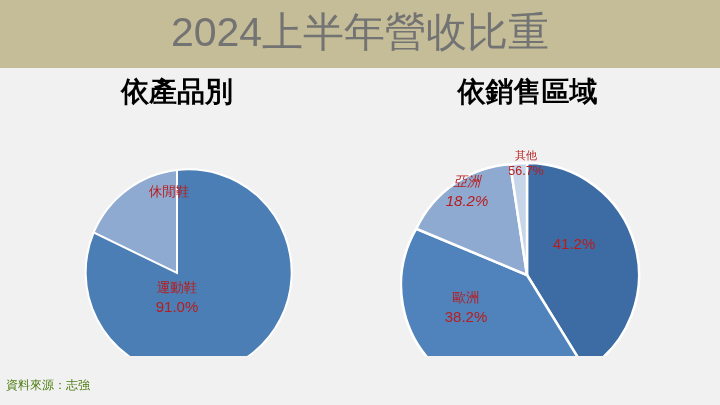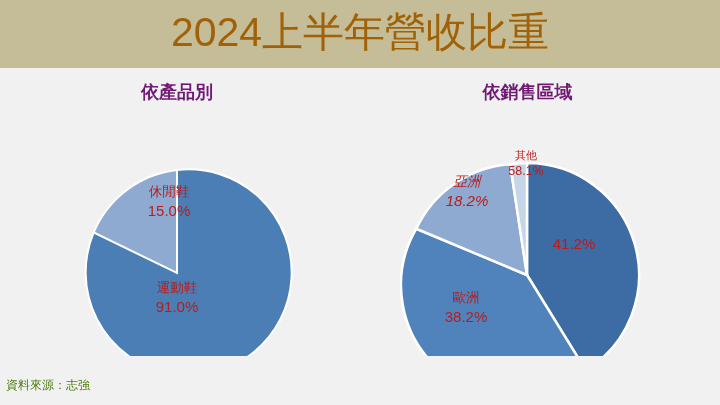--- a/index.html
+++ b/index.html
@@ -30,38 +30,38 @@
     background: #c5bd97;
   }
   #slide-title {
     position: absolute;
     left: 0; top: 6px;
     width: 720px;
     text-align: center;
     font-size: 41px;
     line-height: 52px;
     font-weight: 400;
-    color: #a16207;
+    color: #737373;
     letter-spacing: 0px;
     white-space: nowrap;
   }
   
   .chart-block {
     position: absolute;
     top: 78px;
   }
   #chart-left  { left: 47px;  width: 260px; }
   #chart-right { left: 400px; width: 255px; }
 
   .chart-title {
     width: 100%;
     text-align: center;
-    font-size: 18px;
+    font-size: 28px;
     font-weight: bold;
-    color: #701a75;
+    color: #000000;
     line-height: 28px;
     white-space: nowrap;
   }
   .pie-wrap {
     position: relative;
     width: 100%;
   }
   .pie-svg { display: block; }
 
   
@@ -104,21 +104,20 @@
     <div class="pie-wrap" style="height:252px;">
       <svg class="pie-svg" width="260" height="250" viewBox="0 0 260 250">
 
         <path d="M 130 64 A 103 103 0 1 1 46.69 126.48 Z" fill="#4a7eb4" stroke="#ffffff" stroke-width="2"></path>
 
         <path d="M 130 167 L 130 64 A 103 103 0 0 0 46.69 126.48 Z" fill="#8faad0" stroke="#ffffff" stroke-width="2"></path>
       </svg>
 
       <div class="data-label" style="left:62px; top:76px; width:120px;">
         <span class="lbl-name">休閒鞋</span>
-        <span class="lbl-val">15.0%</span>
       </div>
 
       <div class="data-label" style="left:70px; top:172px; width:120px;">
         <span class="lbl-name">運動鞋</span>
         <span class="lbl-val">91.0%</span>
       </div>
     </div>
   </div>
 
   <div id="chart-right" class="chart-block">
@@ -131,21 +130,21 @@
 
         <path d="M 127 169 L 185.82 264.35 A 112 112 0 0 1 16.33 122.73 Z" fill="#5083bb" stroke="#ffffff" stroke-width="2.5"></path>
 
         <path d="M 127 169 L 16.33 122.73 A 112 112 0 0 1 110.19 58.27 Z" fill="#8faad0" stroke="#ffffff" stroke-width="2.5"></path>
 
         <path d="M 127 169 L 110.19 58.27 A 112 112 0 0 1 127 57 Z" fill="#c7d5e9" stroke="#ffffff" stroke-width="2.5"></path>
       </svg>
 
       <div class="data-label small" style="left:92px; top:42px; width:68px;">
         <span class="lbl-name">其他</span>
-        <span class="lbl-val">58.1%</span>
+        <span class="lbl-val">56.7%</span>
       </div>
 
       <div class="data-label" style="left:22px; top:66px; width:90px;font-style:italic;">
         <span class="lbl-name">亞洲</span>
         <span class="lbl-val">18.2%</span>
       </div>
 
       <div class="data-label" style="left:20px; top:182px; width:92px;">
         <span class="lbl-name">歐洲</span>
         <span class="lbl-val">38.2%</span>

